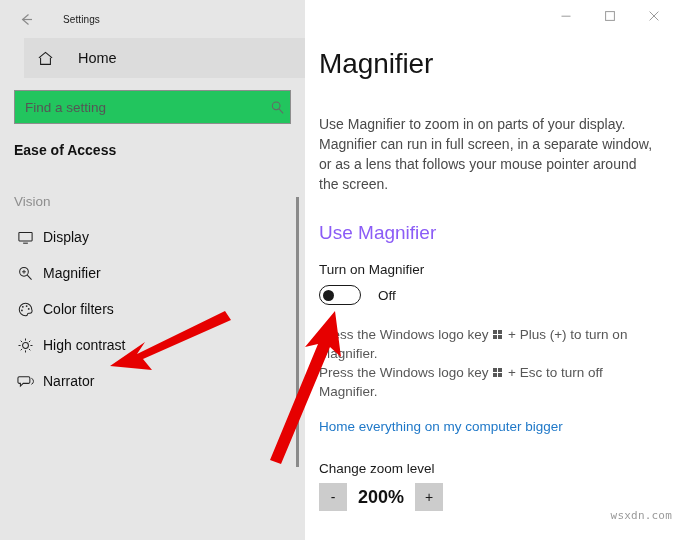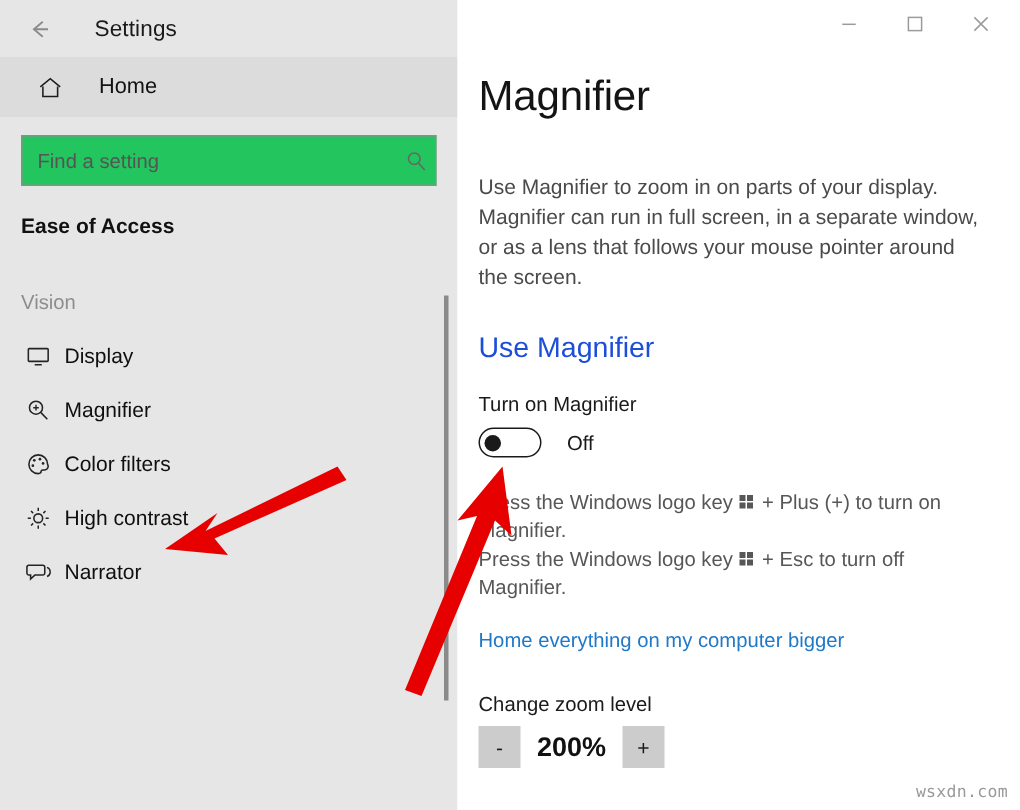--- a/index.html
+++ b/index.html
@@ -33,30 +33,31 @@
   }
   .back-arrow {
     width: 24px; height: 24px;
     display: flex; align-items: center; justify-content: center;
     color: #8a8a8a;
     font-size: 17px;
     line-height: 1;
   }
   .title-text {
     margin-left: 25px;
-    font-size: 15px;
+    font-size: 10px;
     color: #1a1a1a;
     letter-spacing: .1px;
   }
   .home-row {
     height: 40px;
     background: #dcdcdc;
     display: flex;
     align-items: center;
-    padding-left: 22px;
+    padding-left: 10px;
+    margin-left: 24px;
   }
   .home-row .icon-box {
     width: 22px; height: 22px;
     display: flex; align-items: center; justify-content: center;
     color: #1c1c1c;
   }
   .home-row .label {
     margin-left: 22px;
     font-size: 14.5px;
     color: #121212;
@@ -158,21 +159,21 @@
   .page-desc {
     margin-top: 34px;
     font-size: 14px;
     line-height: 20px;
     color: #4a4a4a;
     max-width: 340px;
   }
   .sub-head {
     margin-top: 28px;
     font-size: 19px;
-    color: #1d4ed8;
+    color: #8b5cf6;
     font-weight: normal;
   }
   .field-label {
     margin-top: 18px;
     font-size: 13.5px;
     color: #1a1a1a;
   }
   .toggle-row {
     margin-top: 8px;
     display: flex;
@@ -249,21 +250,21 @@
   .step-value {
     width: 68px;
     text-align: center;
     font-size: 18px;
     font-weight: bold;
     color: #111111;
   }
   .watermark {
     position: absolute;
     right: 8px;
-    bottom: 6px;
+    bottom: 18px;
     font-size: 11px;
     color: #9a9a9a;
     font-family: "DejaVu Sans Mono", monospace;
     letter-spacing: .2px;
   }
 
   
   #annotations {
     position: absolute;
     left: 0; top: 0;

